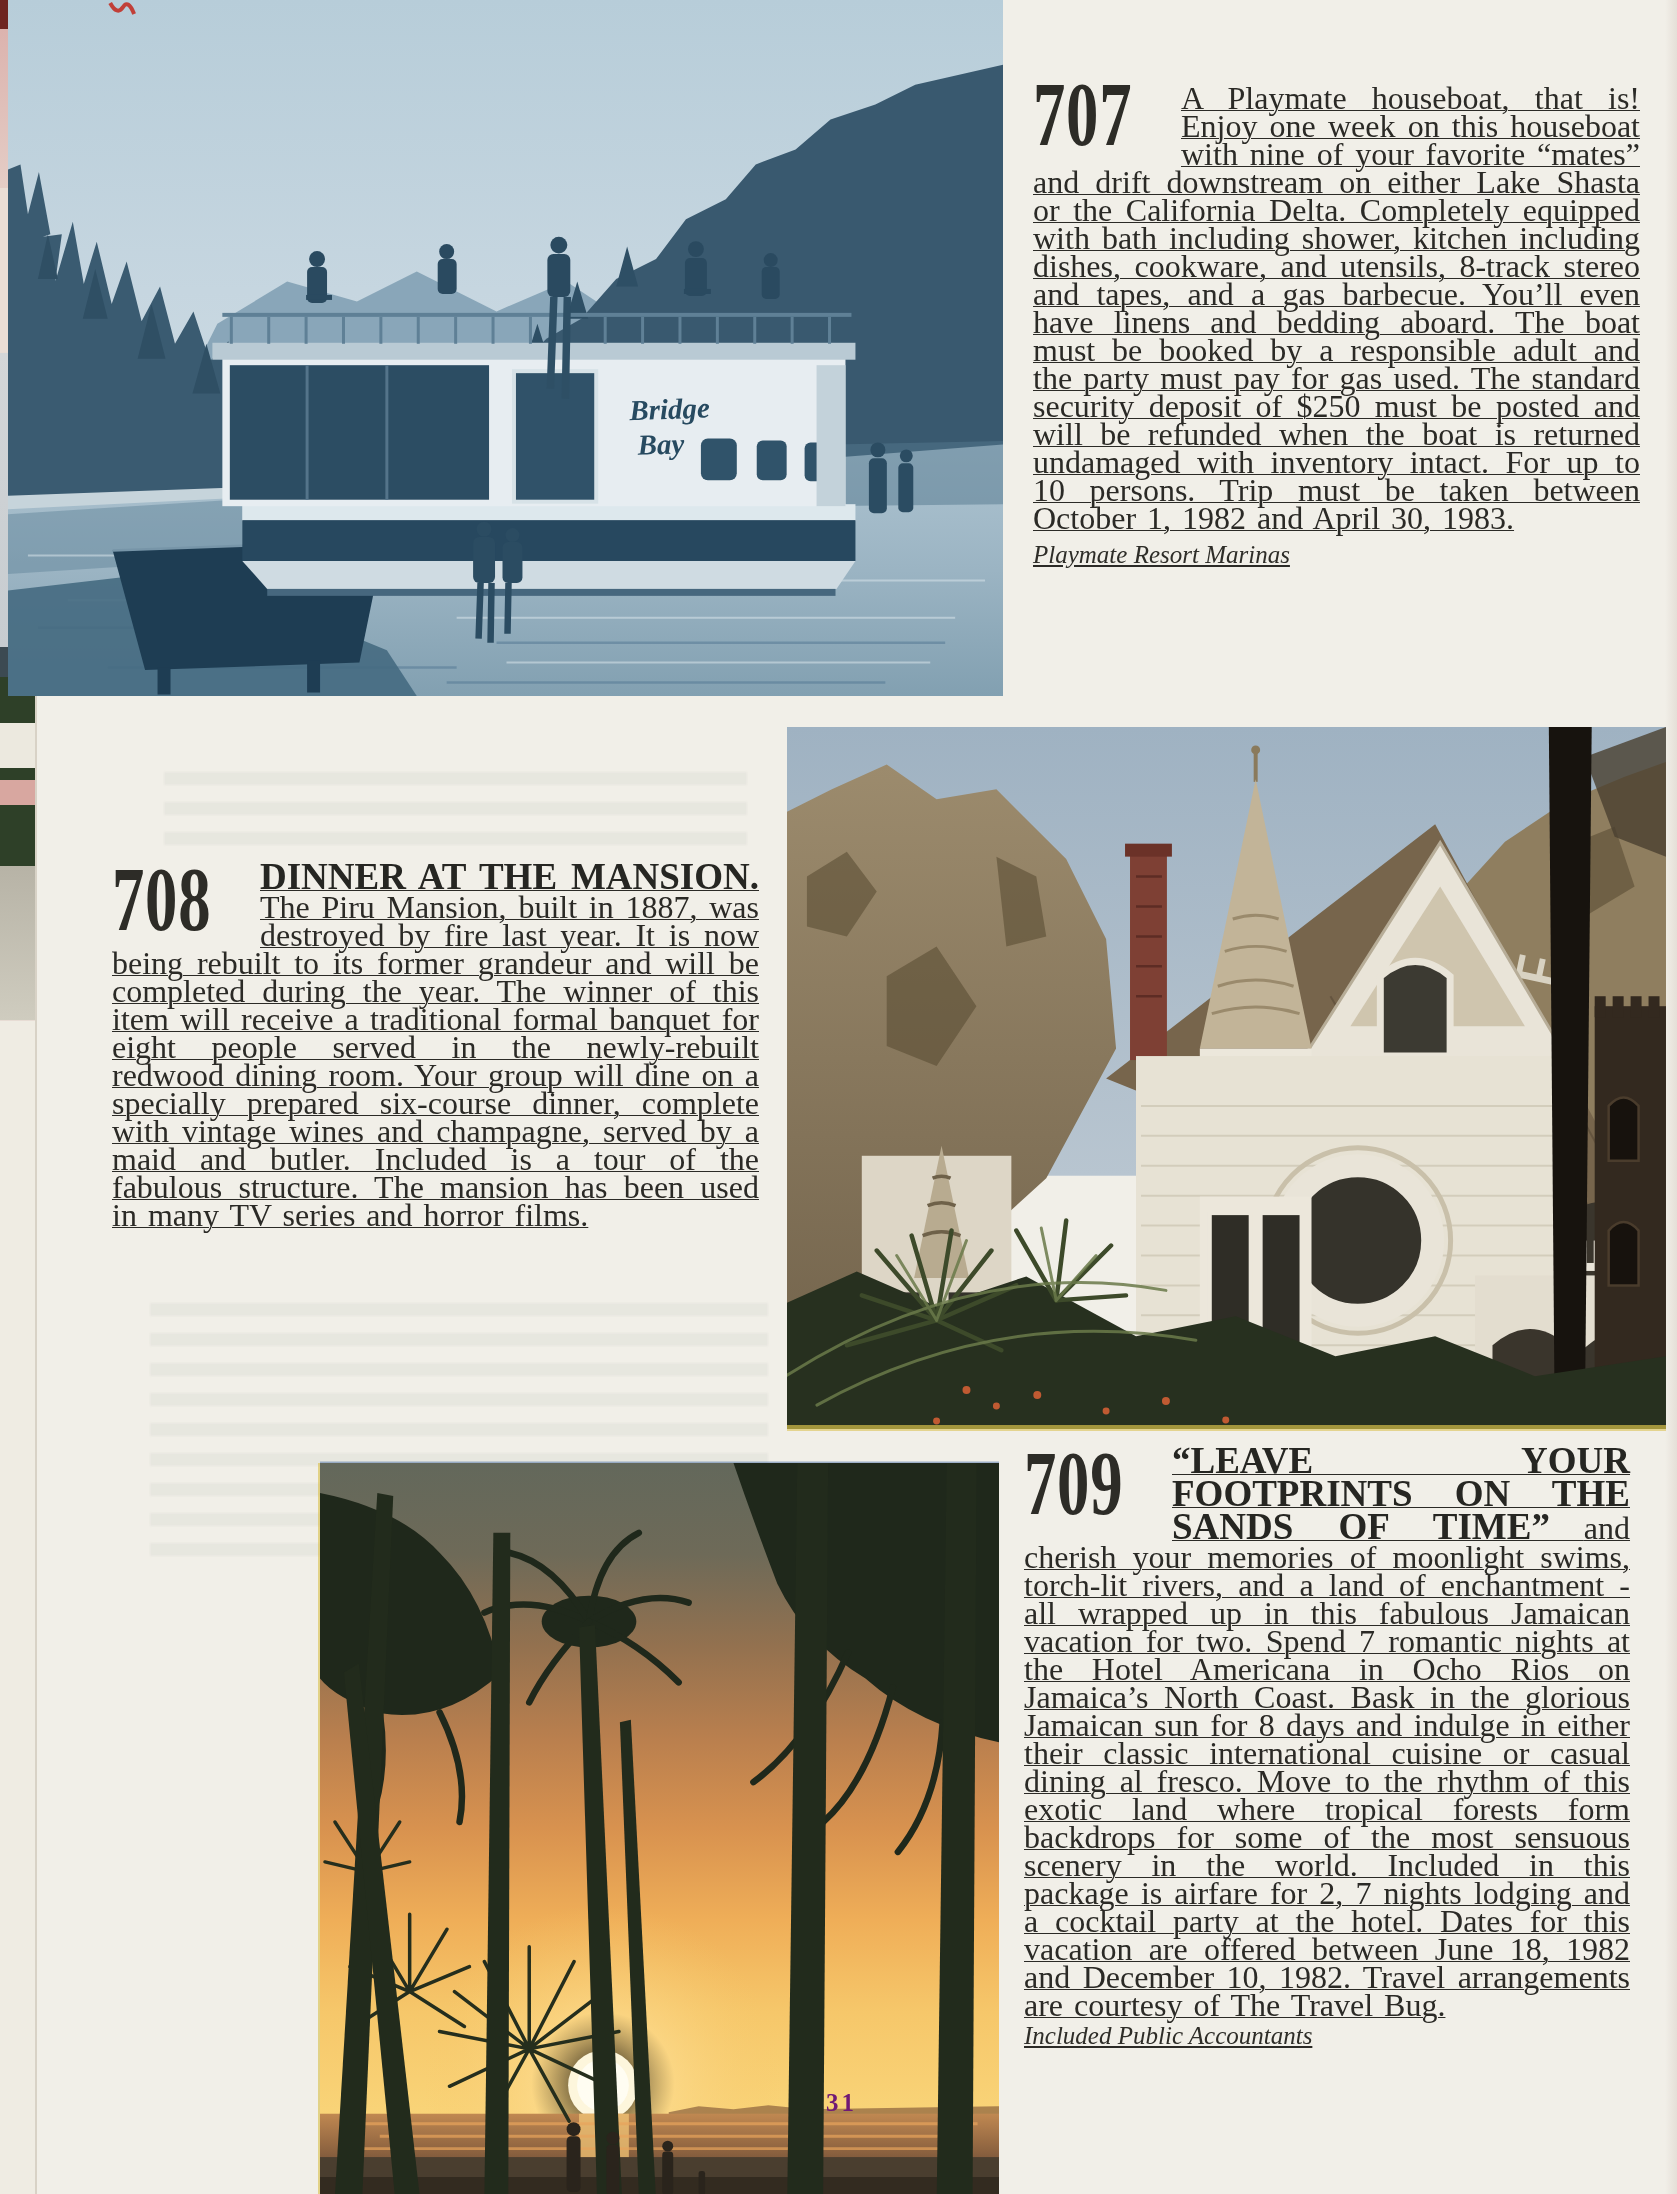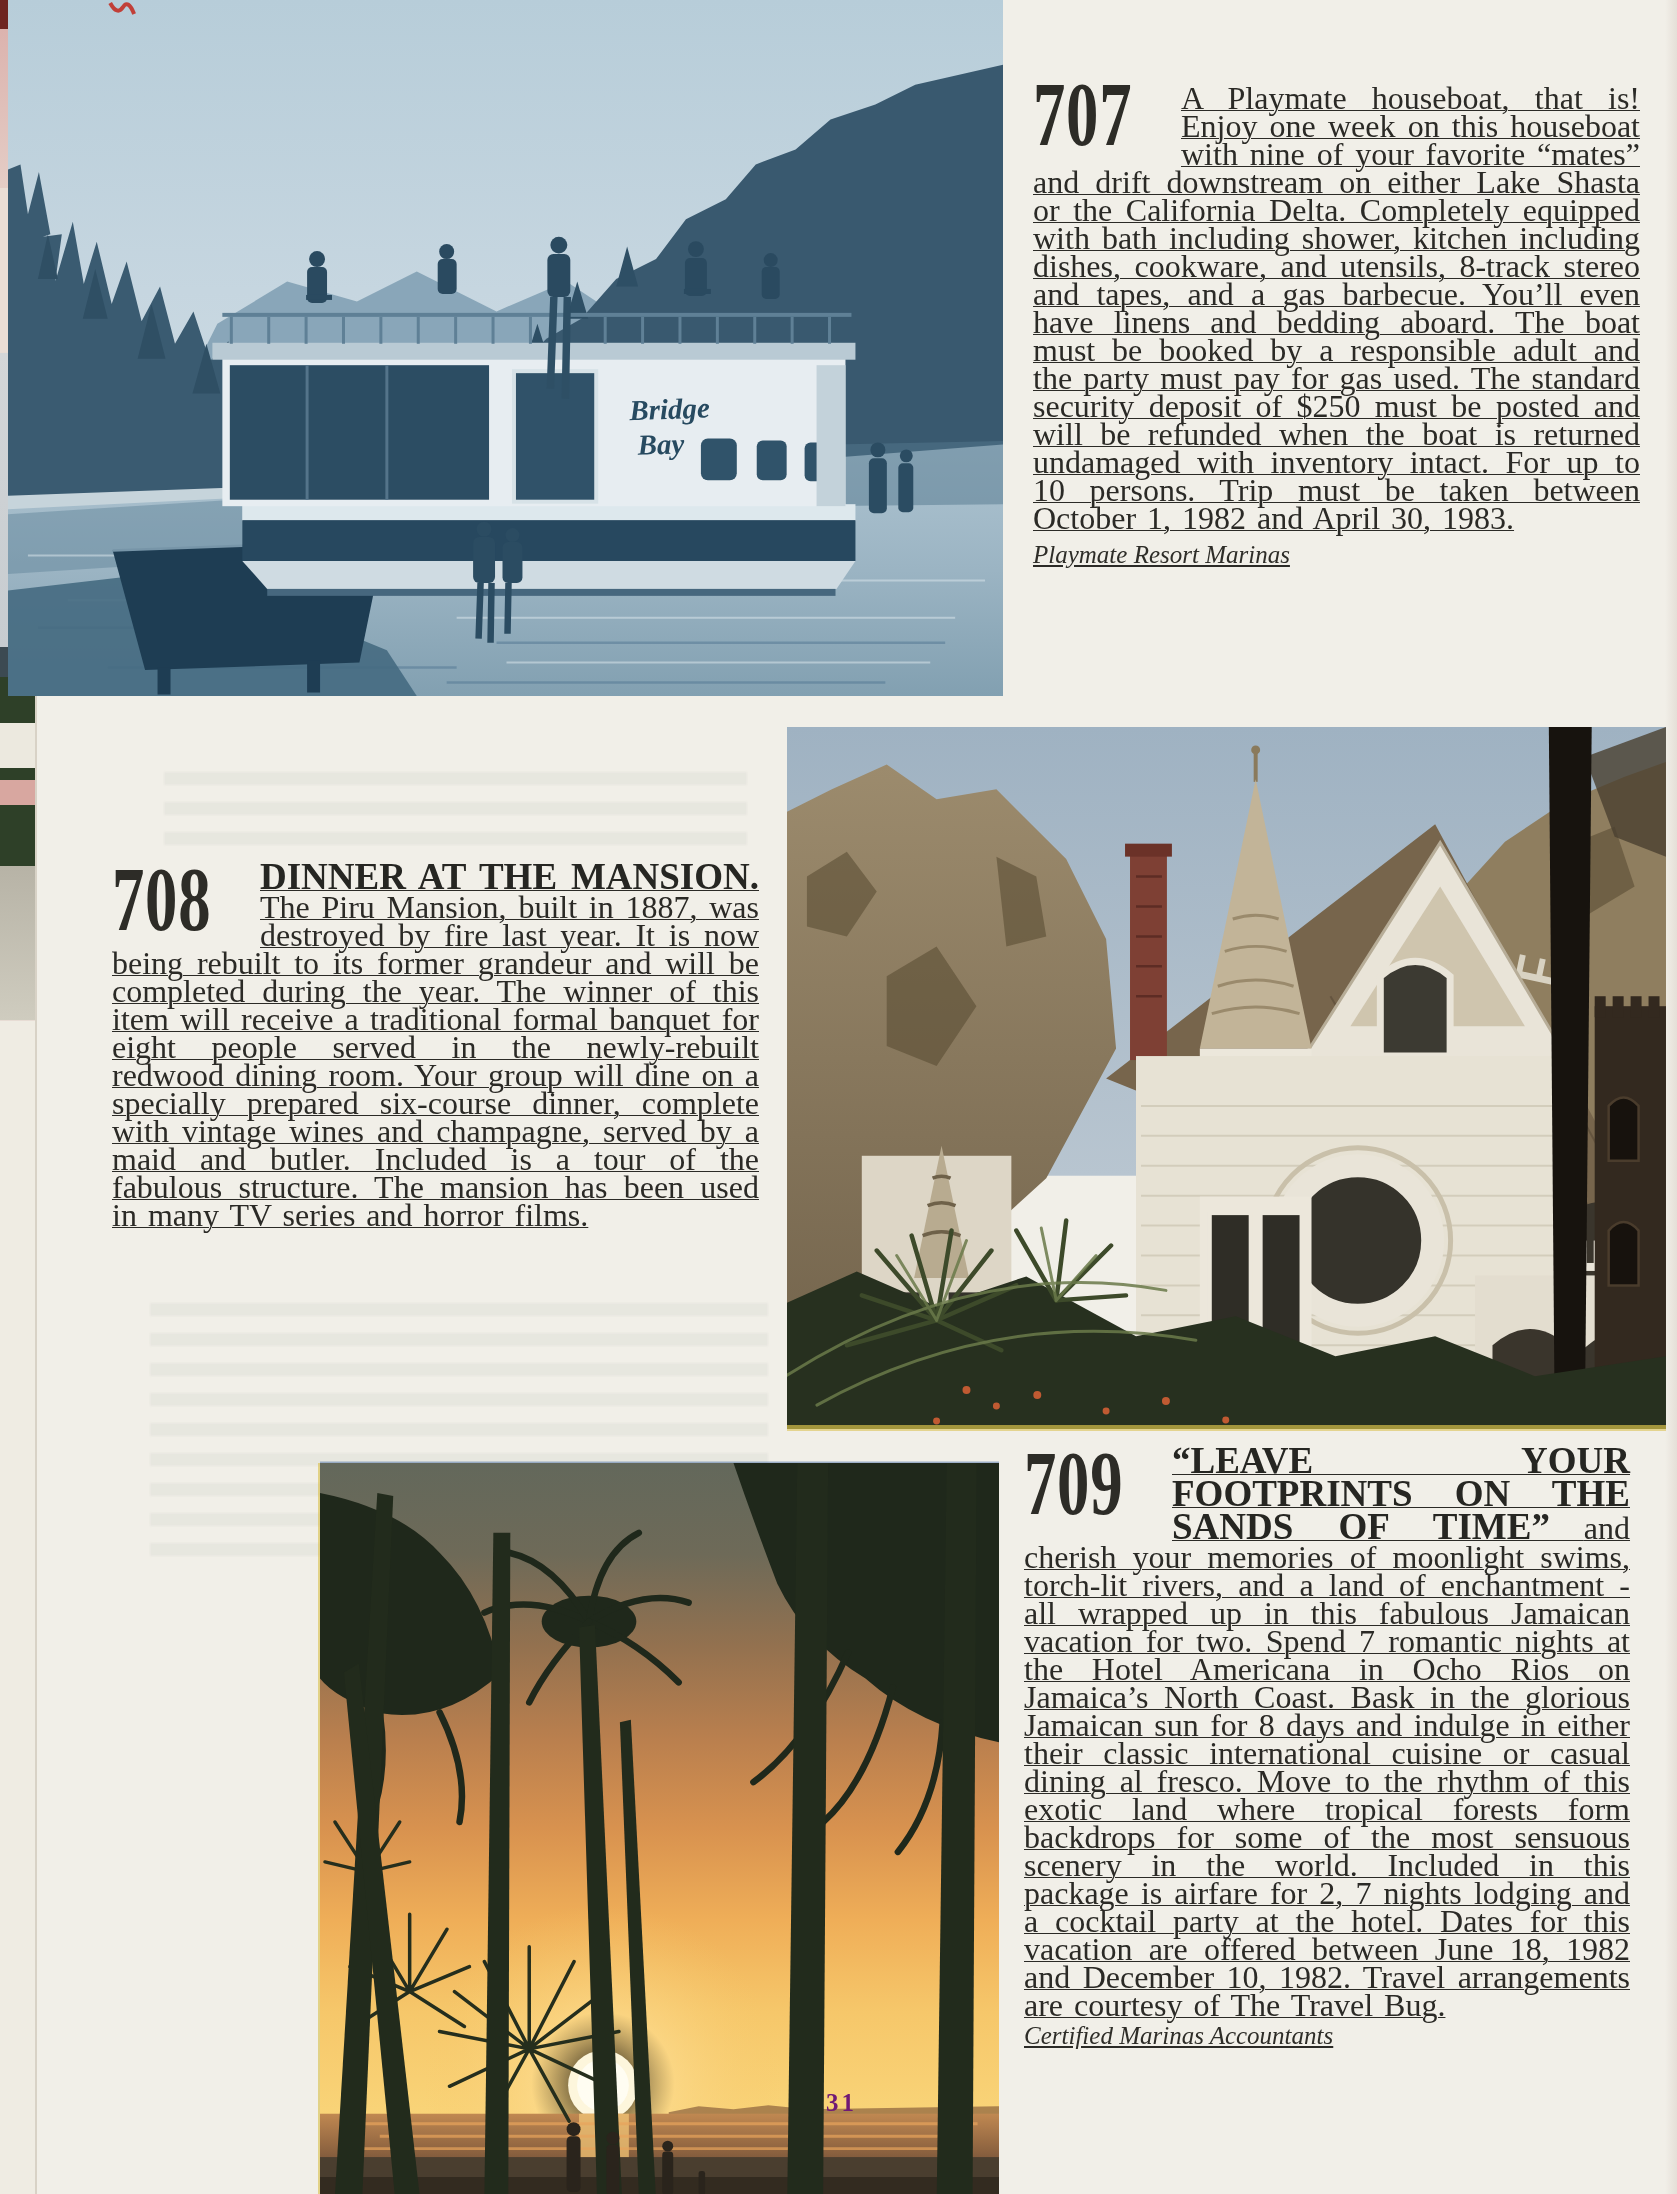--- a/index.html
+++ b/index.html
@@ -499,19 +499,19 @@
         <rect x="760" y="1420" width="13" height="48" rx="5"></rect>
       </g>
     </svg>
   </div>
 
   <section class="item item-709">
     <p class="item-para">
       <span class="lot-number">709</span><b class="item-title">“LEAVE YOUR FOOTPRINTS ON THE SANDS OF TIME”</b>
       <span class="item-body">and cherish your memories of moonlight swims, torch-lit rivers, and a land of enchantment - all wrapped up in this fabulous Jamaican vacation for two. Spend 7 romantic nights at the Hotel Americana in Ocho Rios on Jamaica’s North Coast. Bask in the glorious Jamaican sun for 8 days and indulge in either their classic international cuisine or casual dining al fresco. Move to the rhythm of this exotic land where tropical forests form backdrops for some of the most sensuous scenery in the world. Included in this package is airfare for 2, 7 nights lodging and a cocktail party at the hotel. Dates for this vacation are offered between June 18, 1982 and December 10, 1982. Travel arrangements are courtesy of The Travel Bug.</span>
     </p>
-    <p class="item-credit credit-2">Certified Marinas Accountants</p>
+    <p class="item-credit credit-2">Included Public Accountants</p>
   </section>
 
   <div class="page-number">31</div>
 
 </div>
 
 
 </body></html>

